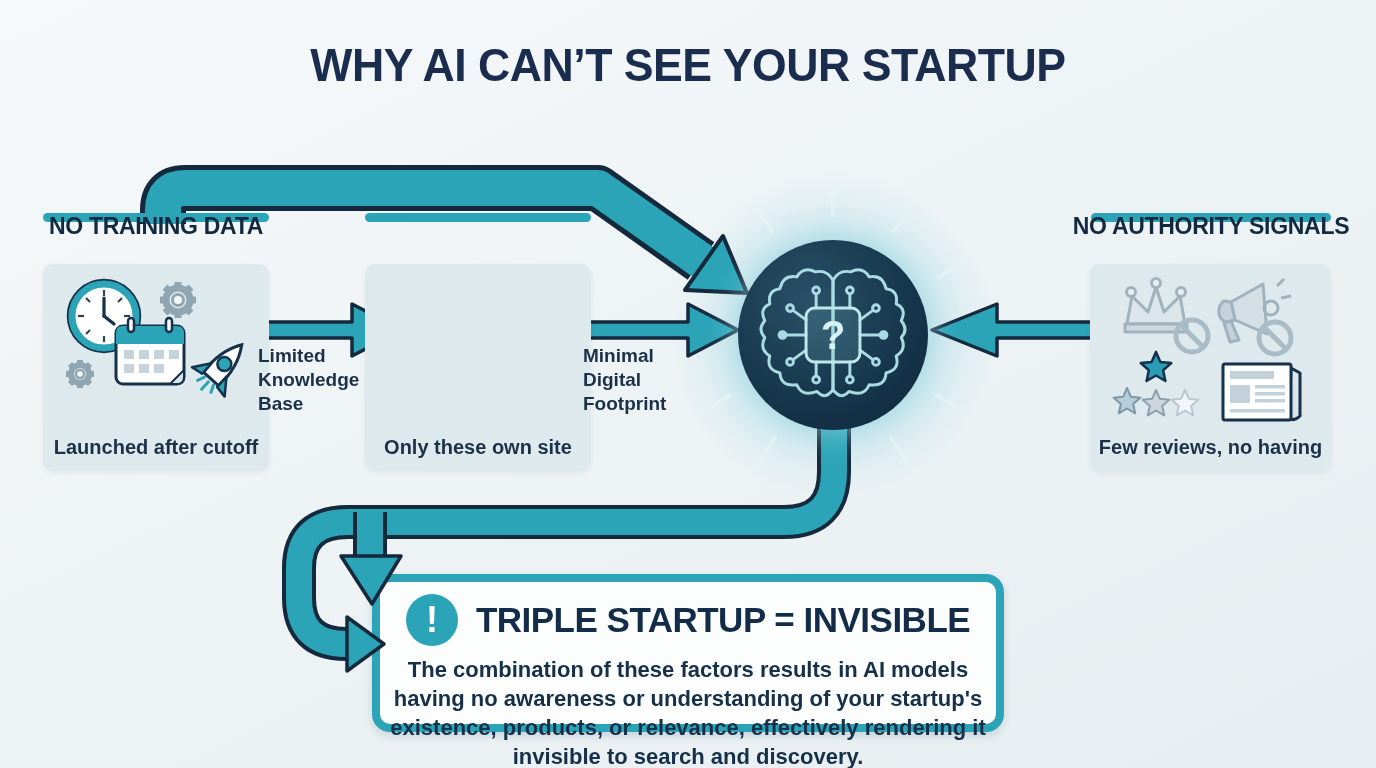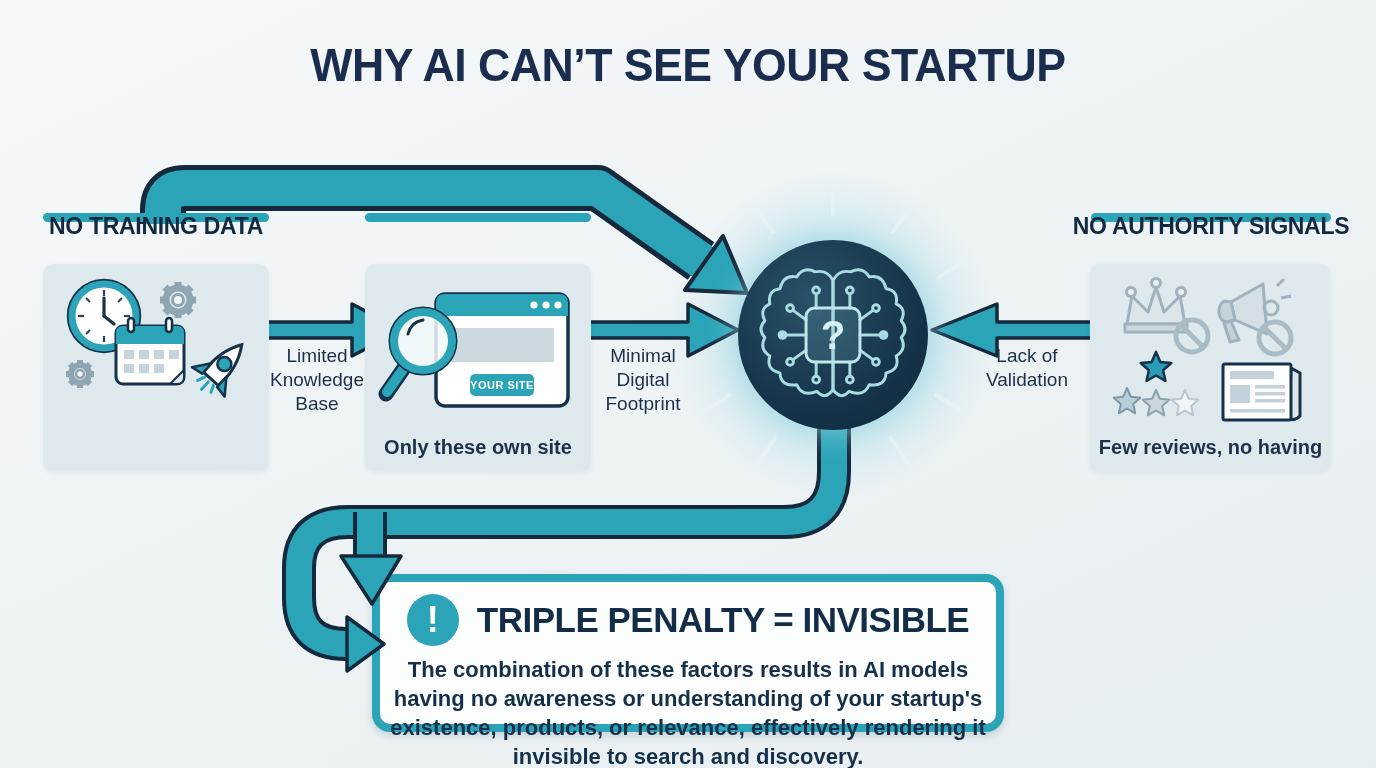--- a/index.html
+++ b/index.html
@@ -23,21 +23,21 @@
   .factor-box {
     position:absolute; top:264px; height:207px; background:#dde9ec; border-radius:10px;
     z-index:3; box-shadow:0 2px 5px rgba(40,70,90,.07);
   }
   .factor-caption {
     position:absolute; bottom:12px; left:0; width:100%; text-align:center;
     font-size:20px; font-weight:700; color:#1b3148;
   }
   .icon-wrap { position:absolute; left:0; top:10px; width:100%; display:flex; justify-content:center; }
   .arrow-label {
-    position:absolute; text-align:center; font-size:19px; font-weight:400; color:#1c3048;
+    position:absolute; text-align:left; font-size:19px; font-weight:700; color:#1c3048;
     line-height:1.25; white-space:pre-line; z-index:3;
   }
   #hub-glow {
     position:absolute; left:668px; top:170px; width:330px; height:330px; border-radius:50%;
     background:radial-gradient(circle, rgba(186,227,236,.95) 0%, rgba(186,227,236,.55) 42%, rgba(186,227,236,0) 70%);
     z-index:0;
   }
   #hub-circle {
     position:absolute; left:738px; top:240px; width:190px; height:190px; border-radius:50%;
     background:radial-gradient(circle at 38% 32%, #2a5168 0%, #17374d 55%, #0e2639 100%);
@@ -68,21 +68,21 @@
 
 <div id="canvas">
 
   <div id="hub-glow"></div>
 
   <div id="penalty-box">
     <div id="penalty-header">
       <div id="penalty-alert-icon">
         <span>!</span>
       </div>
-      <div id="penalty-heading">TRIPLE PENALTY = INVISIBLE</div>
+      <div id="penalty-heading">TRIPLE STARTUP = INVISIBLE</div>
     </div>
     <div id="penalty-body">The combination of these factors results in AI models having no awareness or understanding of your startup's existence, products, or relevance, effectively rendering it invisible to search and discovery.</div>
   </div>
 
   <svg class="layer" style="z-index:2" viewBox="0 0 1376 768">
 
     <g stroke="#e6f4f6" stroke-width="4" stroke-linecap="round" opacity="0.95">
       <line x1="833" y1="215" x2="833" y2="185"></line>
       <line x1="893" y1="232" x2="912" y2="205"></line>
       <line x1="938" y1="278" x2="966" y2="260"></line>
@@ -203,46 +203,24 @@
           <path d="M-10,0 L-22,16 L-10,14 Z" fill="#2ba4b8" stroke="#15324a" stroke-width="2.5" stroke-linejoin="round"></path>
           <path d="M10,0 L22,16 L10,14 Z" fill="#2ba4b8" stroke="#15324a" stroke-width="2.5" stroke-linejoin="round"></path>
           <g stroke="#2ba4b8" stroke-width="3" stroke-linecap="round">
             <line x1="0" y1="16" x2="0" y2="26"></line>
               <line x1="-6" y1="15" x2="-9" y2="22"></line>
               <line x1="6" y1="15" x2="9" y2="22"></line>
           </g>
         </g>
       </svg>
     </div>
+    <div class="factor-caption">Launched after cutoff</div>
   </div>
 
   <div class="factor-box" style="left:365px;width:226px;">
-    <div class="icon-wrap" style="top:22px;">
-      <svg width="200" height="130" viewBox="0 0 200 130">
-
-        <g>
-          <rect x="58" y="8" width="132" height="112" rx="9" fill="#ffffff" stroke="#15324a" stroke-width="3.5"></rect>
-          <path d="M58 17 Q58 8 67 8 L181 8 Q190 8 190 17 L190 30 L58 30 Z" fill="#2ba4b8"></path>
-          <circle cx="156" cy="19" r="3.6" fill="#ffffff"></circle>
-            <circle cx="168" cy="19" r="3.6" fill="#ffffff"></circle>
-            <circle cx="180" cy="19" r="3.6" fill="#ffffff"></circle>
-          <rect x="72" y="42" width="104" height="34" fill="#ccd9df"></rect>
-          <rect x="92" y="88" width="64" height="22" rx="5" fill="#2ba4b8"></rect>
-          <text x="124" y="103" text-anchor="middle" font-size="11" font-weight="bold" fill="#ffffff" letter-spacing="0.5">YOUR SITE</text>
-        </g>
-
-        <g>
-          <line x1="26" y1="82" x2="8" y2="108" stroke="#15324a" stroke-width="15" stroke-linecap="round"></line>
-          <line x1="26" y1="82" x2="9" y2="106" stroke="#2ba4b8" stroke-width="10" stroke-linecap="round"></line>
-          <circle cx="45" cy="55" r="33" fill="rgba(244,250,251,0.85)" stroke="#15324a" stroke-width="3"></circle>
-          <circle cx="45" cy="55" r="29" fill="none" stroke="#2ba4b8" stroke-width="8"></circle>
-          <path d="M30 48 Q33 36 45 34" fill="none" stroke="#15324a" stroke-width="3" stroke-linecap="round"></path>
-        </g>
-      </svg>
-    </div>
     <div class="factor-caption">Only these own site</div>
   </div>
 
   <div class="factor-box" style="left:1090px;width:241px;">
     <div class="icon-wrap" style="top:8px;">
       <svg width="216" height="154" viewBox="0 0 216 154">
 
         <g stroke="#9fb2bd" stroke-width="3" fill="#dbe5ea" stroke-linejoin="round">
           <path d="M24 52 L29 24 L45 40 L53 15 L61 40 L77 24 L82 52 Z"></path>
           <rect x="22" y="52" width="62" height="8" fill="#ccd9df"></rect>
@@ -289,22 +267,20 @@
     </div>
     <div class="factor-caption">Few reviews, no having</div>
   </div>
 
   <div class="arrow-label" style="left:258px;top:344px;width:118px;">Limited
 Knowledge
 Base</div>
   <div class="arrow-label" style="left:583px;top:344px;width:120px;">Minimal
 Digital
 Footprint</div>
-  <div class="arrow-label" style="left:962px;top:344px;width:130px;">Lack of
-Validation</div>
 
   <div id="hub-circle">
     <svg width="160" height="160" viewBox="0 0 190 190">
       <g fill="none" stroke="#a9dbe3" stroke-width="3.5" stroke-linejoin="round" stroke-linecap="round">
 
         <path d="M95 30 Q88 17 74 20 Q60 13 52 26 Q36 23 32 40 Q17 42 20 58 Q7 64 14 78 Q5 88 14 98 Q7 112 20 120 Q15 136 32 140 Q33 157 52 154 Q58 169 76 162 Q85 173 95 160 L95 30 Z"></path>
 
         <path d="M95 30 Q102 17 116 20 Q130 13 138 26 Q154 23 158 40 Q173 42 170 58 Q183 64 176 78 Q185 88 176 98 Q183 112 170 120 Q175 136 158 140 Q157 157 138 154 Q132 169 114 162 Q105 173 95 160 L95 30 Z"></path>
 
         <line x1="63" y1="95" x2="40" y2="95"></line>

